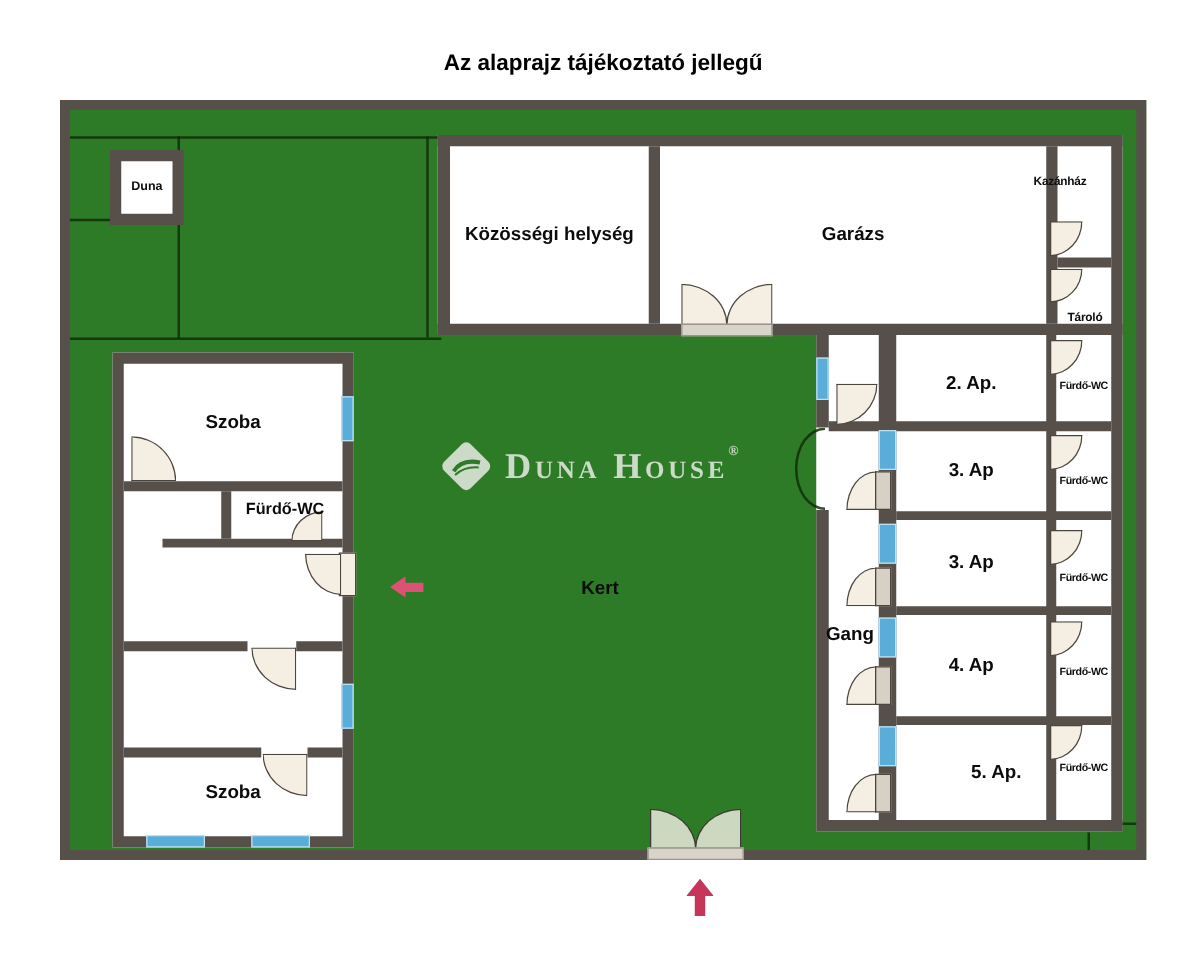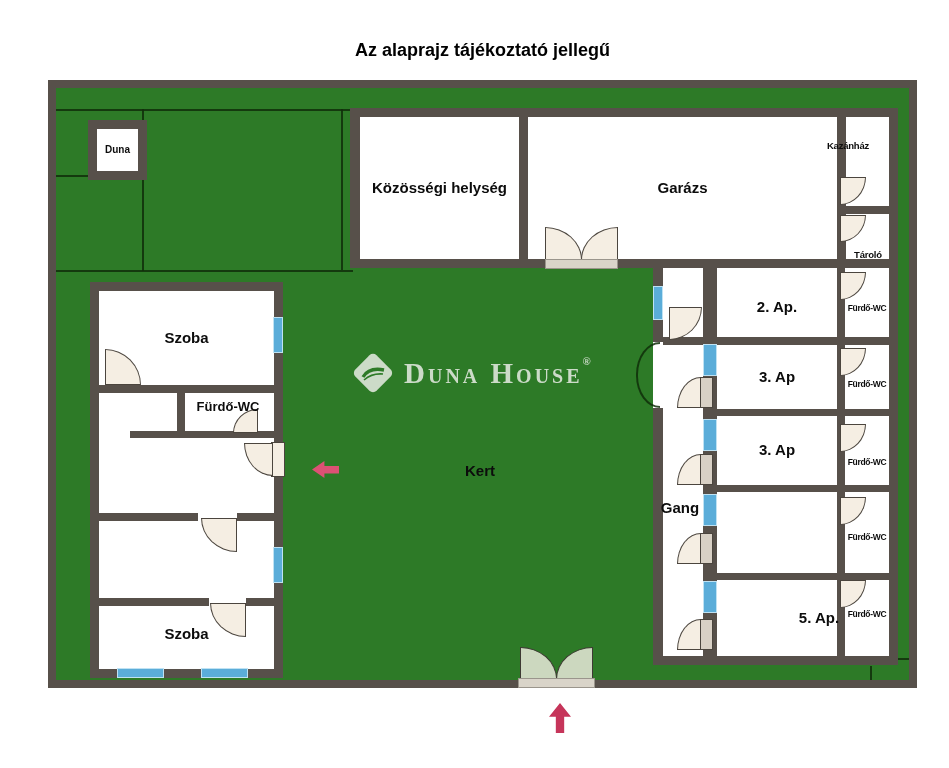--- a/index.html
+++ b/index.html
@@ -143,21 +143,22 @@
   <div class="wall" style="left:663px;top:337px;width:226px;height:8px;"></div>
   <div class="wall" style="left:717px;top:409px;width:172px;height:7px;"></div>
   <div class="wall" style="left:717px;top:485px;width:172px;height:7px;"></div>
   <div class="wall" style="left:717px;top:573px;width:172px;height:7px;"></div>
 
   <div class="curve" style="left:636px;top:342px;"></div>
 
   <div class="lbl big" style="left:717px;top:276px;width:120px;height:62px;">2. Ap.</div>
   <div class="lbl big" style="left:717px;top:345px;width:120px;height:63px;">3. Ap</div>
   <div class="lbl big" style="left:717px;top:417px;width:120px;height:66px;">3. Ap</div>
-  <div class="lbl big" style="left:759px;top:581px;width:120px;height:74px;">5. Ap.</div>
+  <div class="lbl big" style="left:717px;top:493px;width:120px;height:79px;">4. Ap</div>
+  <div class="lbl big" style="left:737px;top:581px;width:120px;height:74px;">5. Ap.</div>
 
   <div class="lbl xs" style="left:844px;top:302px;width:46px;height:12px;">Fürdő-WC</div>
   <div class="lbl xs" style="left:844px;top:378px;width:46px;height:12px;">Fürdő-WC</div>
   <div class="lbl xs" style="left:844px;top:456px;width:46px;height:12px;">Fürdő-WC</div>
   <div class="lbl xs" style="left:844px;top:531px;width:46px;height:12px;">Fürdő-WC</div>
   <div class="lbl xs" style="left:844px;top:608px;width:46px;height:12px;">Fürdő-WC</div>
 
   <div class="lbl big" style="left:650px;top:499px;width:60px;height:18px;">Gang</div>
 
   <div class="window" style="left:653px;top:286px;width:10px;height:34px;"></div>

